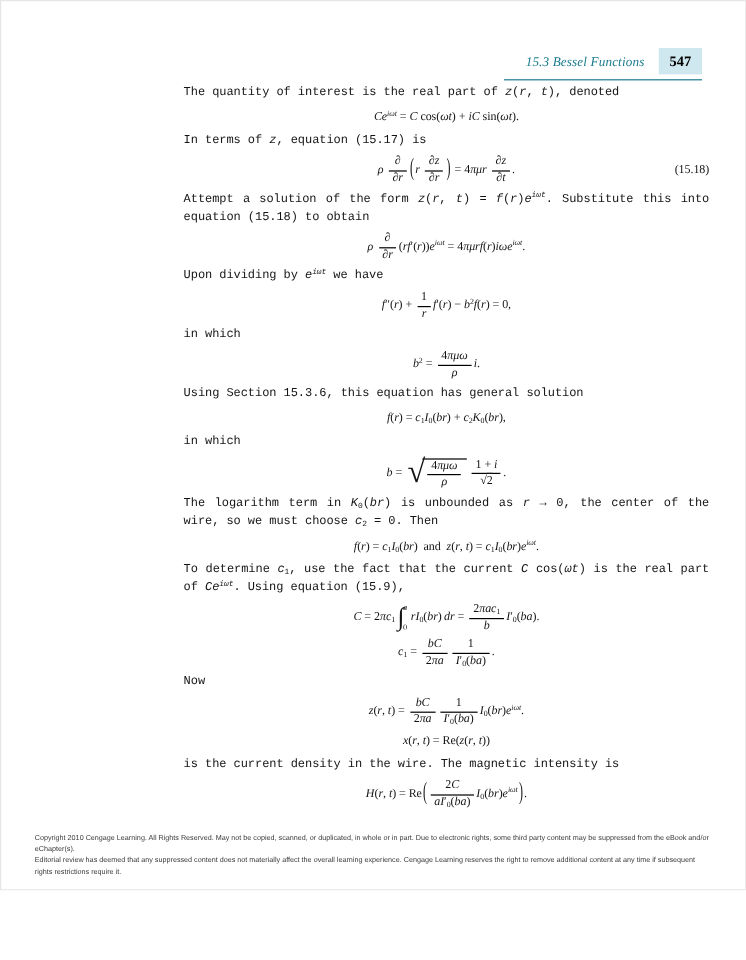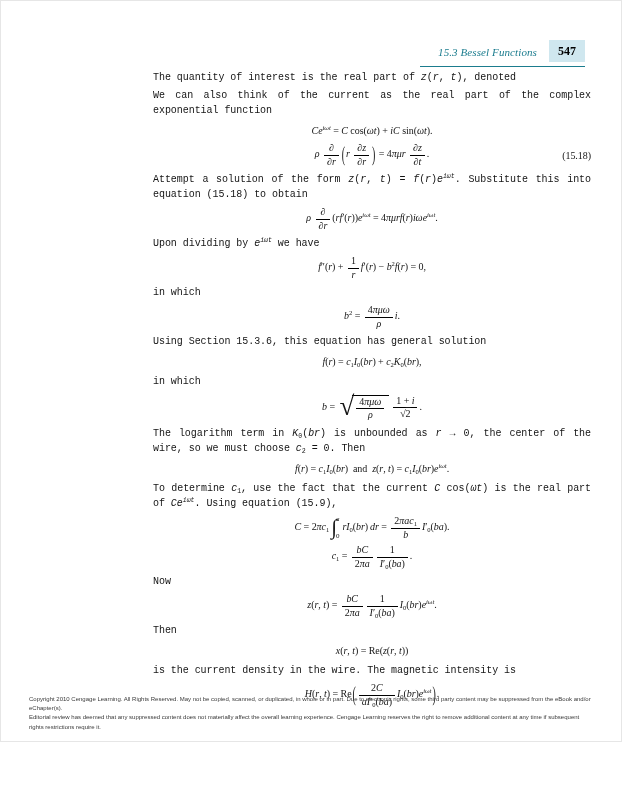--- a/index.html
+++ b/index.html
@@ -61,22 +61,22 @@
 
   <header class="runhead">
     <div class="runhead-inner">
       <span class="section-title">15.3  Bessel Functions</span>
       <span class="page-badge">547</span>
     </div>
   </header>
 
   <main class="content" id="content">
       <p class="para"><span class="eq-body">The quantity of interest is the real part of <i>z</i>(<i>r</i>, <i>t</i>), denoted</span></p>
-      <p class="para"><span class="eq-body">We can also think of the current as the real part of the complex exponential function</span></p>
       <div class="eq"><span class="eq-body"><i>Ce</i><sup><i>iωt</i></sup> = <i>C</i> cos(<i>ωt</i>) + <i>iC</i> sin(<i>ωt</i>).</span></div>
+      <p class="para"><span class="eq-body">In terms of <i>z</i>, equation (15.17) is</span></p>
       <div class="eq"><span class="eq-body"><i>ρ</i> <span class="frac"><span class="num"><i>∂</i></span><span class="den"><i>∂r</i></span></span><span class="bp">(</span><i>r</i> <span class="frac"><span class="num"><i>∂z</i></span><span class="den"><i>∂r</i></span></span><span class="bp">)</span> = 4<i>πμr</i> <span class="frac"><span class="num"><i>∂z</i></span><span class="den"><i>∂t</i></span></span>.</span><span class="tag">(15.18)</span></div>
       <p class="para"><span class="eq-body">Attempt a solution of the form <i>z</i>(<i>r</i>, <i>t</i>) = <i>f</i>(<i>r</i>)<i>e</i><sup><i>iωt</i></sup>. Substitute this into equation (15.18) to obtain</span></p>
       <div class="eq"><span class="eq-body"><i>ρ</i> <span class="frac"><span class="num"><i>∂</i></span><span class="den"><i>∂r</i></span></span>(<i>rf</i>′(<i>r</i>))<i>e</i><sup><i>iωt</i></sup> = 4<i>πμrf</i>(<i>r</i>)<i>iωe</i><sup><i>iωt</i></sup>.</span></div>
       <p class="para"><span class="eq-body">Upon dividing by <i>e</i><sup><i>iωt</i></sup> we have</span></p>
       <div class="eq"><span class="eq-body"><i>f</i>″(<i>r</i>) + <span class="frac"><span class="num">1</span><span class="den"><i>r</i></span></span><i>f</i>′(<i>r</i>) − <i>b</i><sup>2</sup><i>f</i>(<i>r</i>) = 0,</span></div>
       <p class="para"><span class="eq-body">in which</span></p>
       <div class="eq"><span class="eq-body"><i>b</i><sup>2</sup> = <span class="frac"><span class="num">4<i>πμω</i></span><span class="den"><i>ρ</i></span></span><i>i</i>.</span></div>
       <p class="para"><span class="eq-body">Using Section 15.3.6, this equation has general solution</span></p>
       <div class="eq"><span class="eq-body"><i>f</i>(<i>r</i>) = <i>c</i><sub>1</sub><i>I</i><sub>0</sub>(<i>br</i>) + <i>c</i><sub>2</sub><i>K</i><sub>0</sub>(<i>br</i>),</span></div>
       <p class="para"><span class="eq-body">in which</span></p>
@@ -87,21 +87,20 @@
       <p class="para"><span class="eq-body">The logarithm term in <i>K</i><sub>0</sub>(<i>br</i>) is unbounded as <i>r</i> → 0, the center of the wire, so we must choose <i>c</i><sub>2</sub> = 0. Then</span></p>
       <div class="eq"><span class="eq-body"><i>f</i>(<i>r</i>) = <i>c</i><sub>1</sub><i>I</i><sub>0</sub>(<i>br</i>)&nbsp;&nbsp;and&nbsp;&nbsp;<i>z</i>(<i>r</i>, <i>t</i>) = <i>c</i><sub>1</sub><i>I</i><sub>0</sub>(<i>br</i>)<i>e</i><sup><i>iωt</i></sup>.</span></div>
       <p class="para"><span class="eq-body">To determine <i>c</i><sub>1</sub>, use the fact that the current <i>C</i> cos(<i>ωt</i>) is the real part of <i>Ce</i><sup><i>iωt</i></sup>. Using equation (15.9),</span></p>
       <div class="eq"><span class="eq-body"><i>C</i> = 2<i>πc</i><sub>1</sub><span class="bigint">∫</span><span class="lims">
             <span class="limtop"><i>a</i></span>
             <span class="limbot">0</span>
           </span><i>rI</i><sub>0</sub>(<i>br</i>) <i>dr</i> = <span class="frac"><span class="num">2<i>πac</i><sub>1</sub></span><span class="den"><i>b</i></span></span><i>I</i>′<sub>0</sub>(<i>ba</i>).</span></div>
       <div class="eq"><span class="eq-body"><i>c</i><sub>1</sub> = <span class="frac"><span class="num"><i>bC</i></span><span class="den">2<i>πa</i></span></span><span class="frac"><span class="num">1</span><span class="den"><i>I</i>′<sub>0</sub>(<i>ba</i>)</span></span>.</span></div>
       <p class="para"><span class="eq-body">Now</span></p>
       <div class="eq"><span class="eq-body"><i>z</i>(<i>r</i>, <i>t</i>) = <span class="frac"><span class="num"><i>bC</i></span><span class="den">2<i>πa</i></span></span><span class="frac"><span class="num">1</span><span class="den"><i>I</i>′<sub>0</sub>(<i>ba</i>)</span></span><i>I</i><sub>0</sub>(<i>br</i>)<i>e</i><sup><i>iωt</i></sup>.</span></div>
-      <p class="para"><span class="eq-body">Then</span></p>
       <div class="eq"><span class="eq-body"><i>x</i>(<i>r</i>, <i>t</i>) = Re(<i>z</i>(<i>r</i>, <i>t</i>))</span></div>
       <p class="para"><span class="eq-body">is the current density in the wire. The magnetic intensity is</span></p>
       <div class="eq"><span class="eq-body"><i>H</i>(<i>r</i>, <i>t</i>) = Re<span class="bp">(</span><span class="frac"><span class="num">2<i>C</i></span><span class="den"><i>aI</i>′<sub>0</sub>(<i>ba</i>)</span></span><i>I</i><sub>0</sub>(<i>br</i>)<i>e</i><sup><i>iωt</i></sup><span class="bp">)</span>.</span></div>
     </main>
 
   <footer class="copyright">
     <div>Copyright 2010 Cengage Learning. All Rights Reserved. May not be copied, scanned, or duplicated, in whole or in part. Due to electronic rights, some third party content may be suppressed from the eBook and/or eChapter(s).</div>
     <div>Editorial review has deemed that any suppressed content does not materially affect the overall learning experience. Cengage Learning reserves the right to remove additional content at any time if subsequent rights restrictions require it.</div>
   </footer>
 

